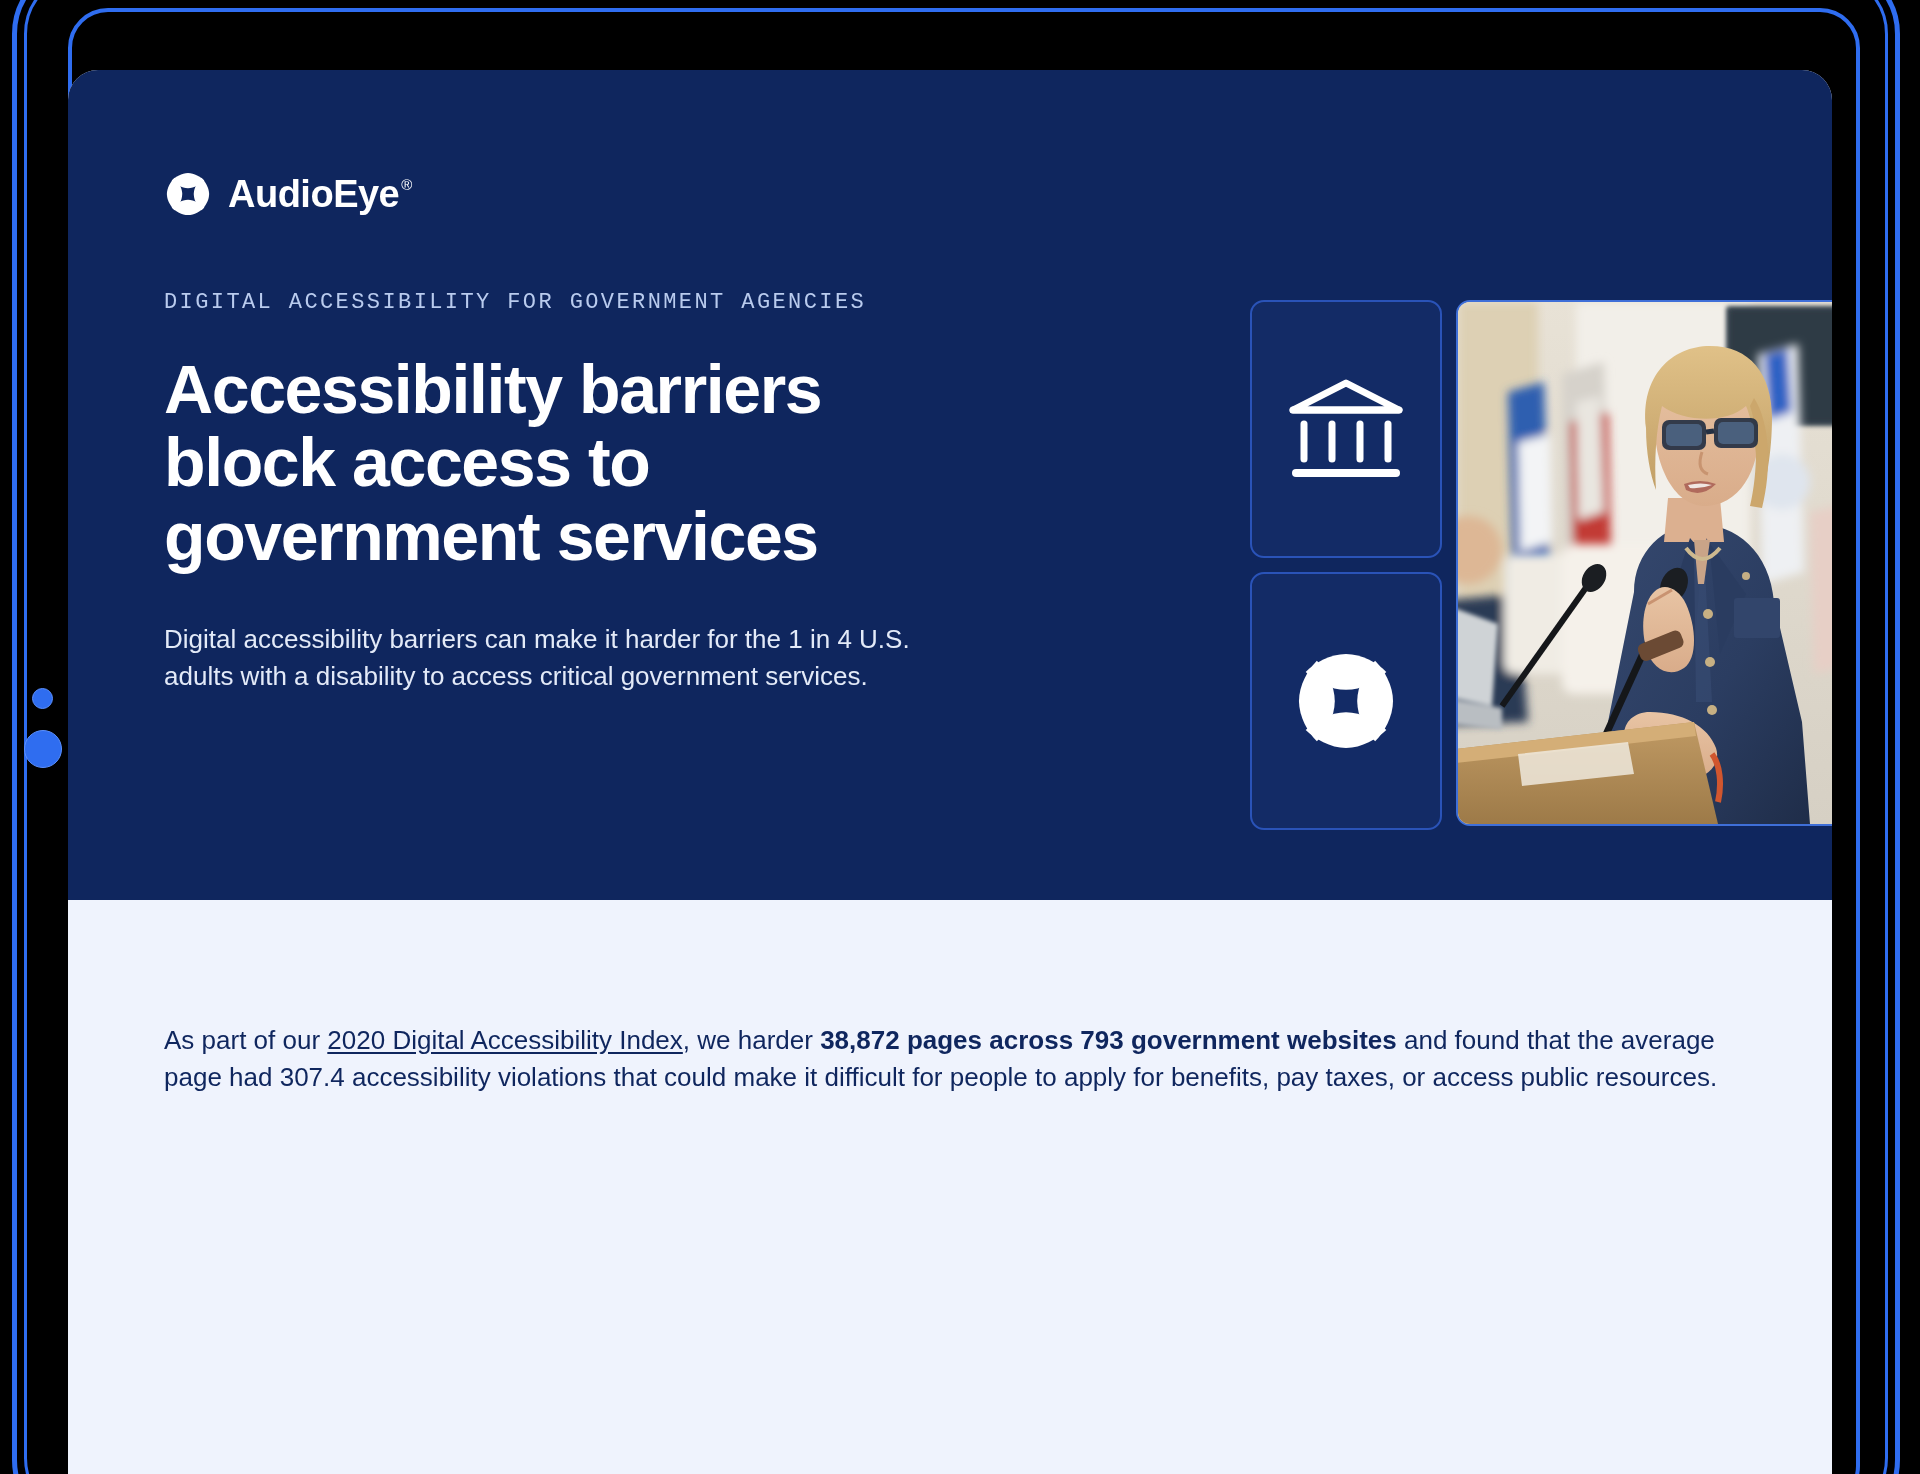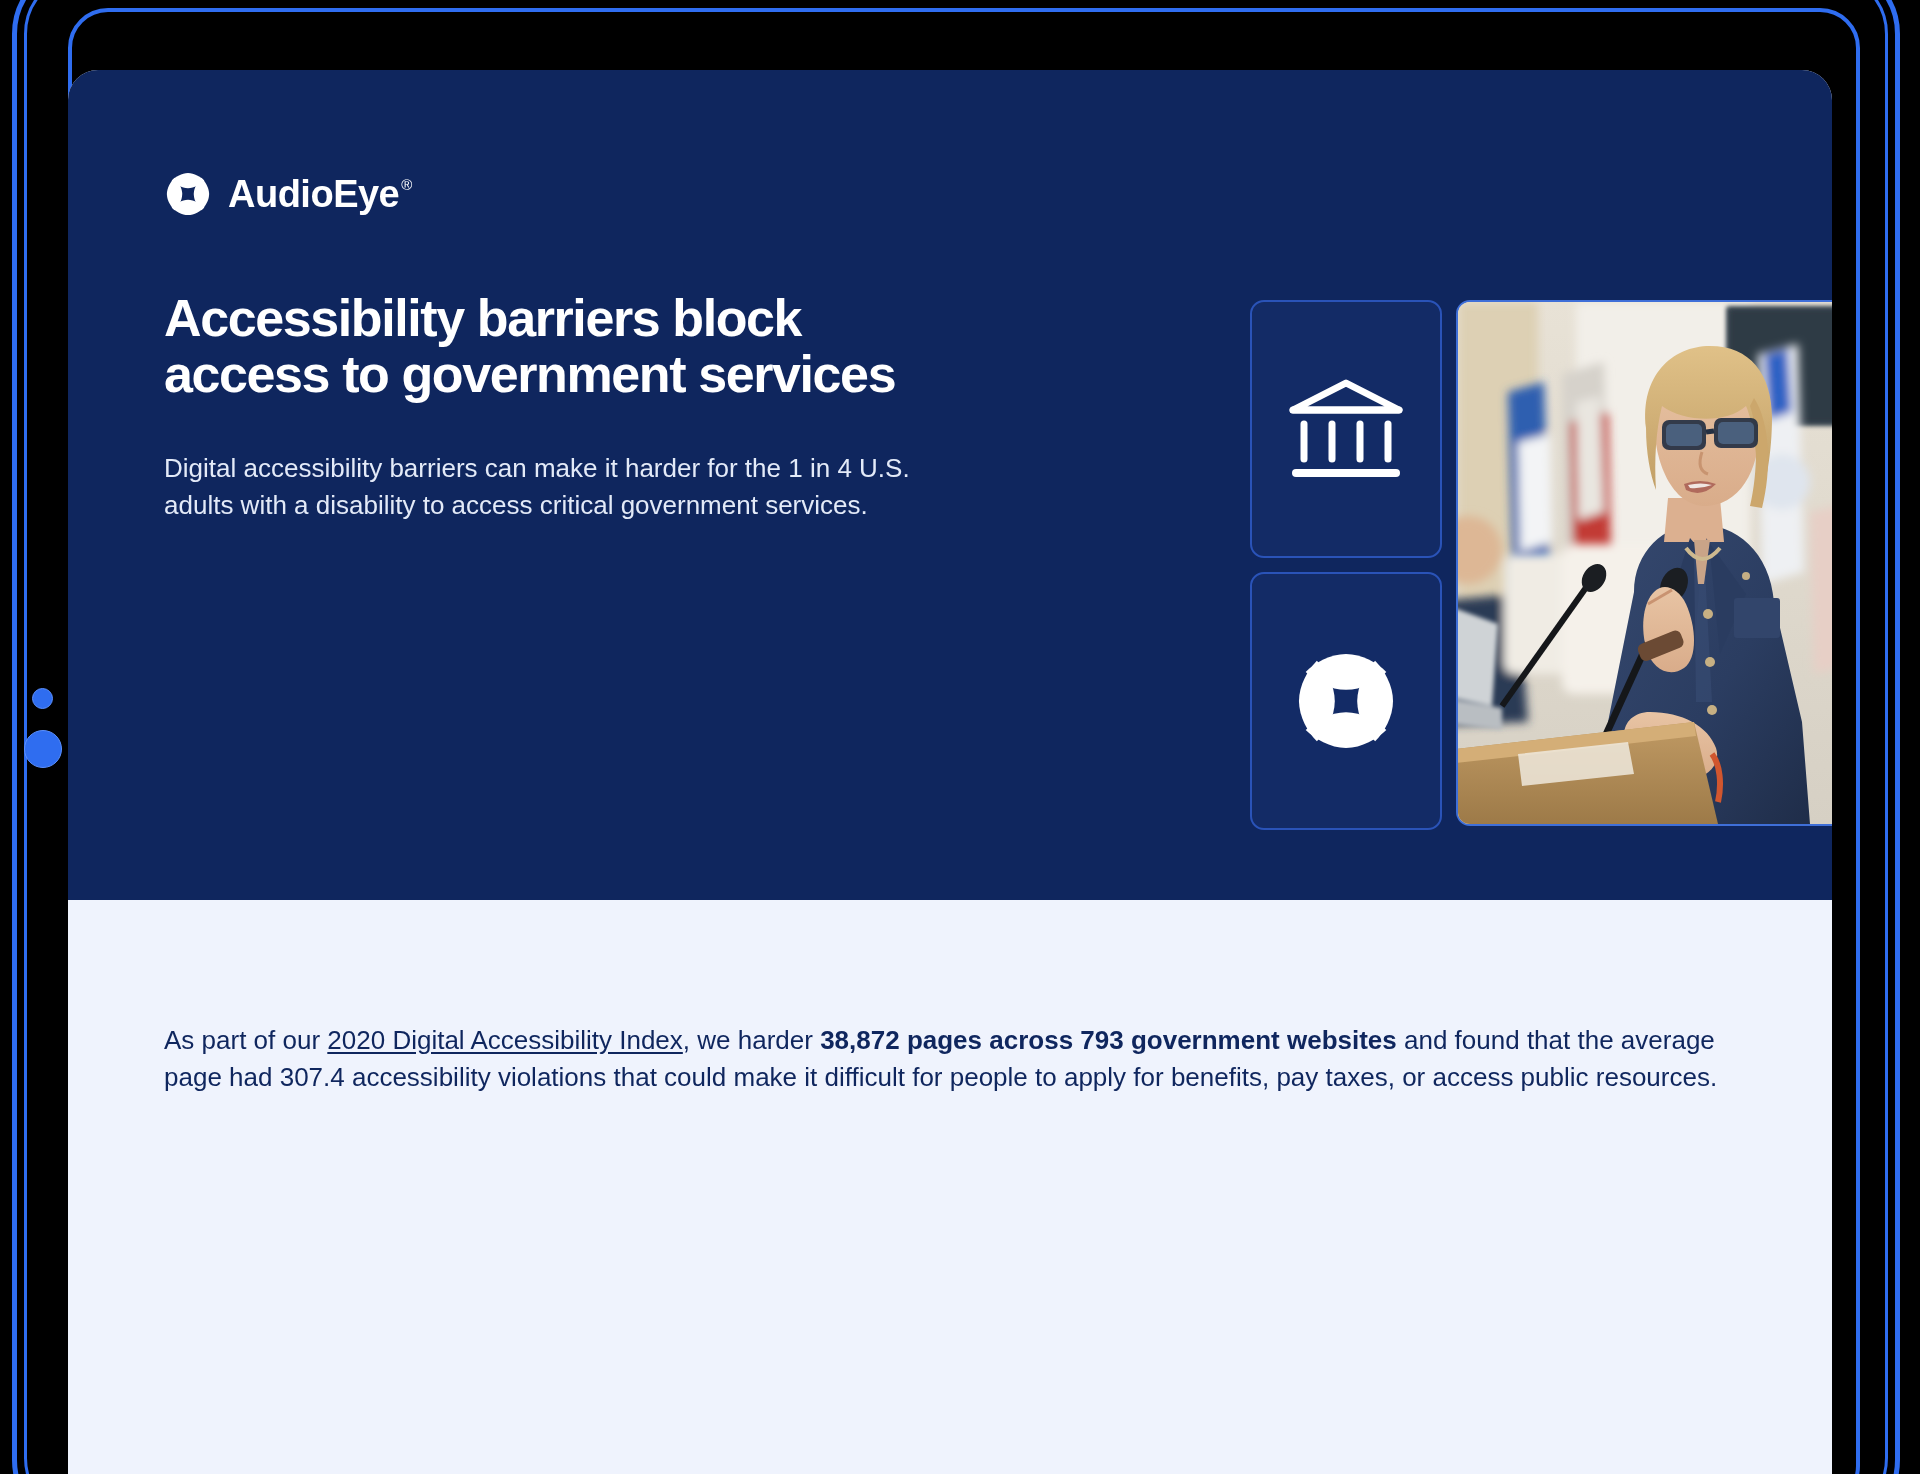--- a/index.html
+++ b/index.html
@@ -56,21 +56,21 @@
   .logo-word{
     font-size:38px;font-weight:700;color:#fff;letter-spacing:-0.5px;
     line-height:1;display:flex;align-items:flex-start;
   }
   .logo-reg{font-size:15px;font-weight:400;line-height:1;margin-top:2px;margin-left:2px;}
   .eyebrow{
     font-family:"Liberation Mono","DejaVu Sans Mono",monospace;
     font-size:22px;letter-spacing:2.4px;color:#B9CBEE;margin:0 0 38px 0;font-weight:400;
   }
   .hero-title{
-    font-size:52px;line-height:1.08;font-weight:700;color:#ffffff;margin:0 0 48px 0;
+    font-size:68px;line-height:1.08;font-weight:700;color:#ffffff;margin:0 0 48px 0;
     letter-spacing:-1.4px;max-width:790px;
   }
   .hero-sub{
     font-size:26px;line-height:1.42;color:#E3EAF8;margin:0;max-width:820px;font-weight:400;
   }
 
   
   .hero-right{position:absolute;left:1182px;top:230px;display:flex;gap:14px;}
   .icon-col{display:flex;flex-direction:column;gap:14px;}
   .icon-card{
@@ -125,20 +125,21 @@
               <path fill="#ffffff" d="M6 50 C6 37 14 24 22 16 C30 24 38 37 38 50 C38 63 30 76 22 84 C14 76 6 63 6 50 Z"></path>
               <path fill="#ffffff" d="M94 50 C94 63 86 76 78 84 C70 76 62 63 62 50 C62 37 70 24 78 16 C86 24 94 37 94 50 Z"></path>
             </svg>
           </span>
           <span class="logo-word">
             <span>AudioEye</span>
               <span class="logo-reg">®</span>
           </span>
         </div>
 
+        <p class="eyebrow">DIGITAL ACCESSIBILITY FOR GOVERNMENT AGENCIES</p>
         <h1 class="hero-title">Accessibility barriers block access to government services</h1>
         <p class="hero-sub">Digital accessibility barriers can make it harder for the 1 in 4 U.S. adults with a disability to access critical government services.</p>
       </div>
 
       <div class="hero-right">
         <div class="icon-col">
 
           <div class="icon-card">
             <span>
               <svg width="118" height="104" viewBox="0 0 118 104" aria-hidden="true">

